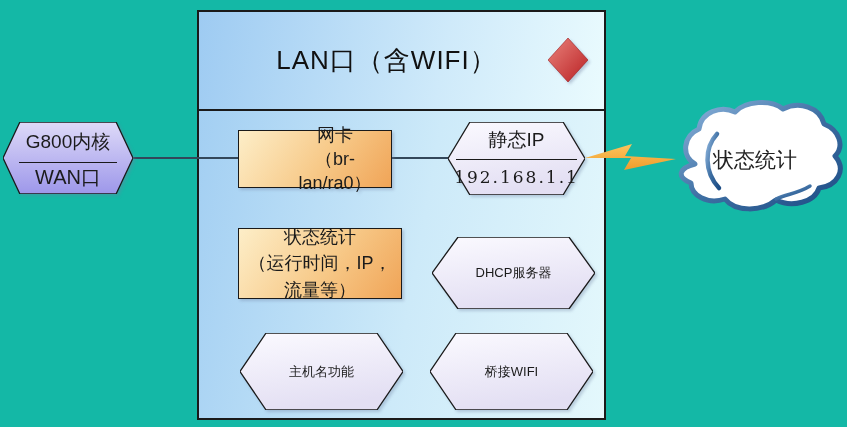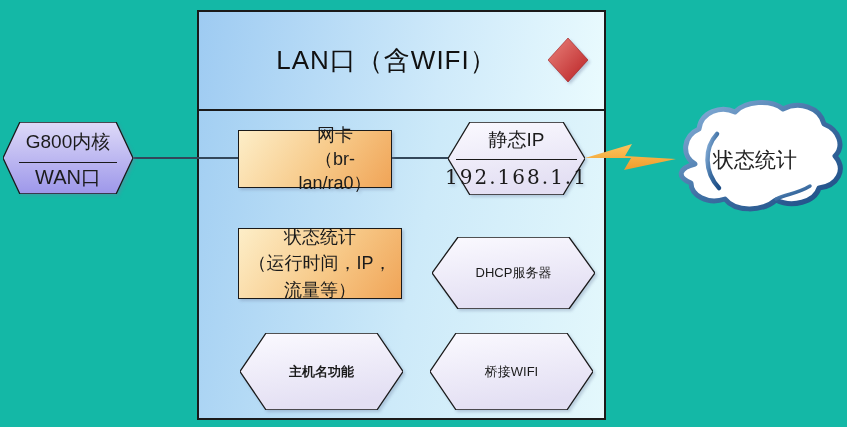--- a/index.html
+++ b/index.html
@@ -42,21 +42,21 @@
   .hex-row { display:flex; align-items:center; justify-content:center; }
   .hex-divider { position:absolute; height:1.5px; background:#1a1a1a; }
   .wan-hex    { left:3px;   top:122px; width:130px; height:72px; }
   .static-hex { left:448px; top:122px; width:137px; height:73px; }
   .dhcp-hex   { left:432px; top:237px; width:163px; height:72px; }
   .host-hex   { left:240px; top:333px; width:163px; height:77px; }
   .bridge-hex { left:430px; top:333px; width:163px; height:77px; }
   .wan-title { font-size:19px; }
   .wan-sub   { font-size:20px; }
   .static-label { font-size:19px; }
-  .static-value { font-size:20px; font-family:"DejaVu Serif", serif; letter-spacing:2px; }
+  .static-value { font-size:17px; font-family:"DejaVu Serif", serif; letter-spacing:2px; }
   .hex-label { font-size:13px; }
   
   .diamond-svg { position:absolute; left:548px; top:38px; width:40px; height:44px; z-index:3;
     filter:drop-shadow(2px 2px 1.5px rgba(110,125,160,.4)); }
   .bolt-svg  { position:absolute; left:580px; top:138px; width:100px; height:40px; z-index:5; }
   .cloudwrap { position:absolute; left:663px; top:98px; width:184px; height:124px; z-index:6; }
   .cloudwrap > svg { position:absolute; left:0; top:0; width:100%; height:100%; }
   .cloud-label { position:absolute; left:0; right:0; top:48px; text-align:center;
     font-size:21px; color:#222; }
 </style>
@@ -153,21 +153,21 @@
         <span class="hex-label">DHCP服务器</span>
       </div>
     </div>
   </div>
 
   <div class="hexwrap host-hex">
     <svg viewBox="0 0 100 100" preserveAspectRatio="none">
       <polygon points="0,50 16,0 84,0 100,50 84,100 16,100" fill="url(#gradHexLight)" stroke="#1a1a1a" stroke-width="1.3" vector-effect="non-scaling-stroke"></polygon>
     </svg>
     <div class="hex-content">
-      <div class="hex-row" style="height:100%;font-weight:bold;">
+      <div class="hex-row" style="height:100%;">
         <span class="hex-label">主机名功能</span>
       </div>
     </div>
   </div>
 
   <div class="hexwrap bridge-hex">
     <svg viewBox="0 0 100 100" preserveAspectRatio="none">
       <polygon points="0,50 16,0 84,0 100,50 84,100 16,100" fill="url(#gradHexLight)" stroke="#1a1a1a" stroke-width="1.3" vector-effect="non-scaling-stroke"></polygon>
     </svg>
     <div class="hex-content">

